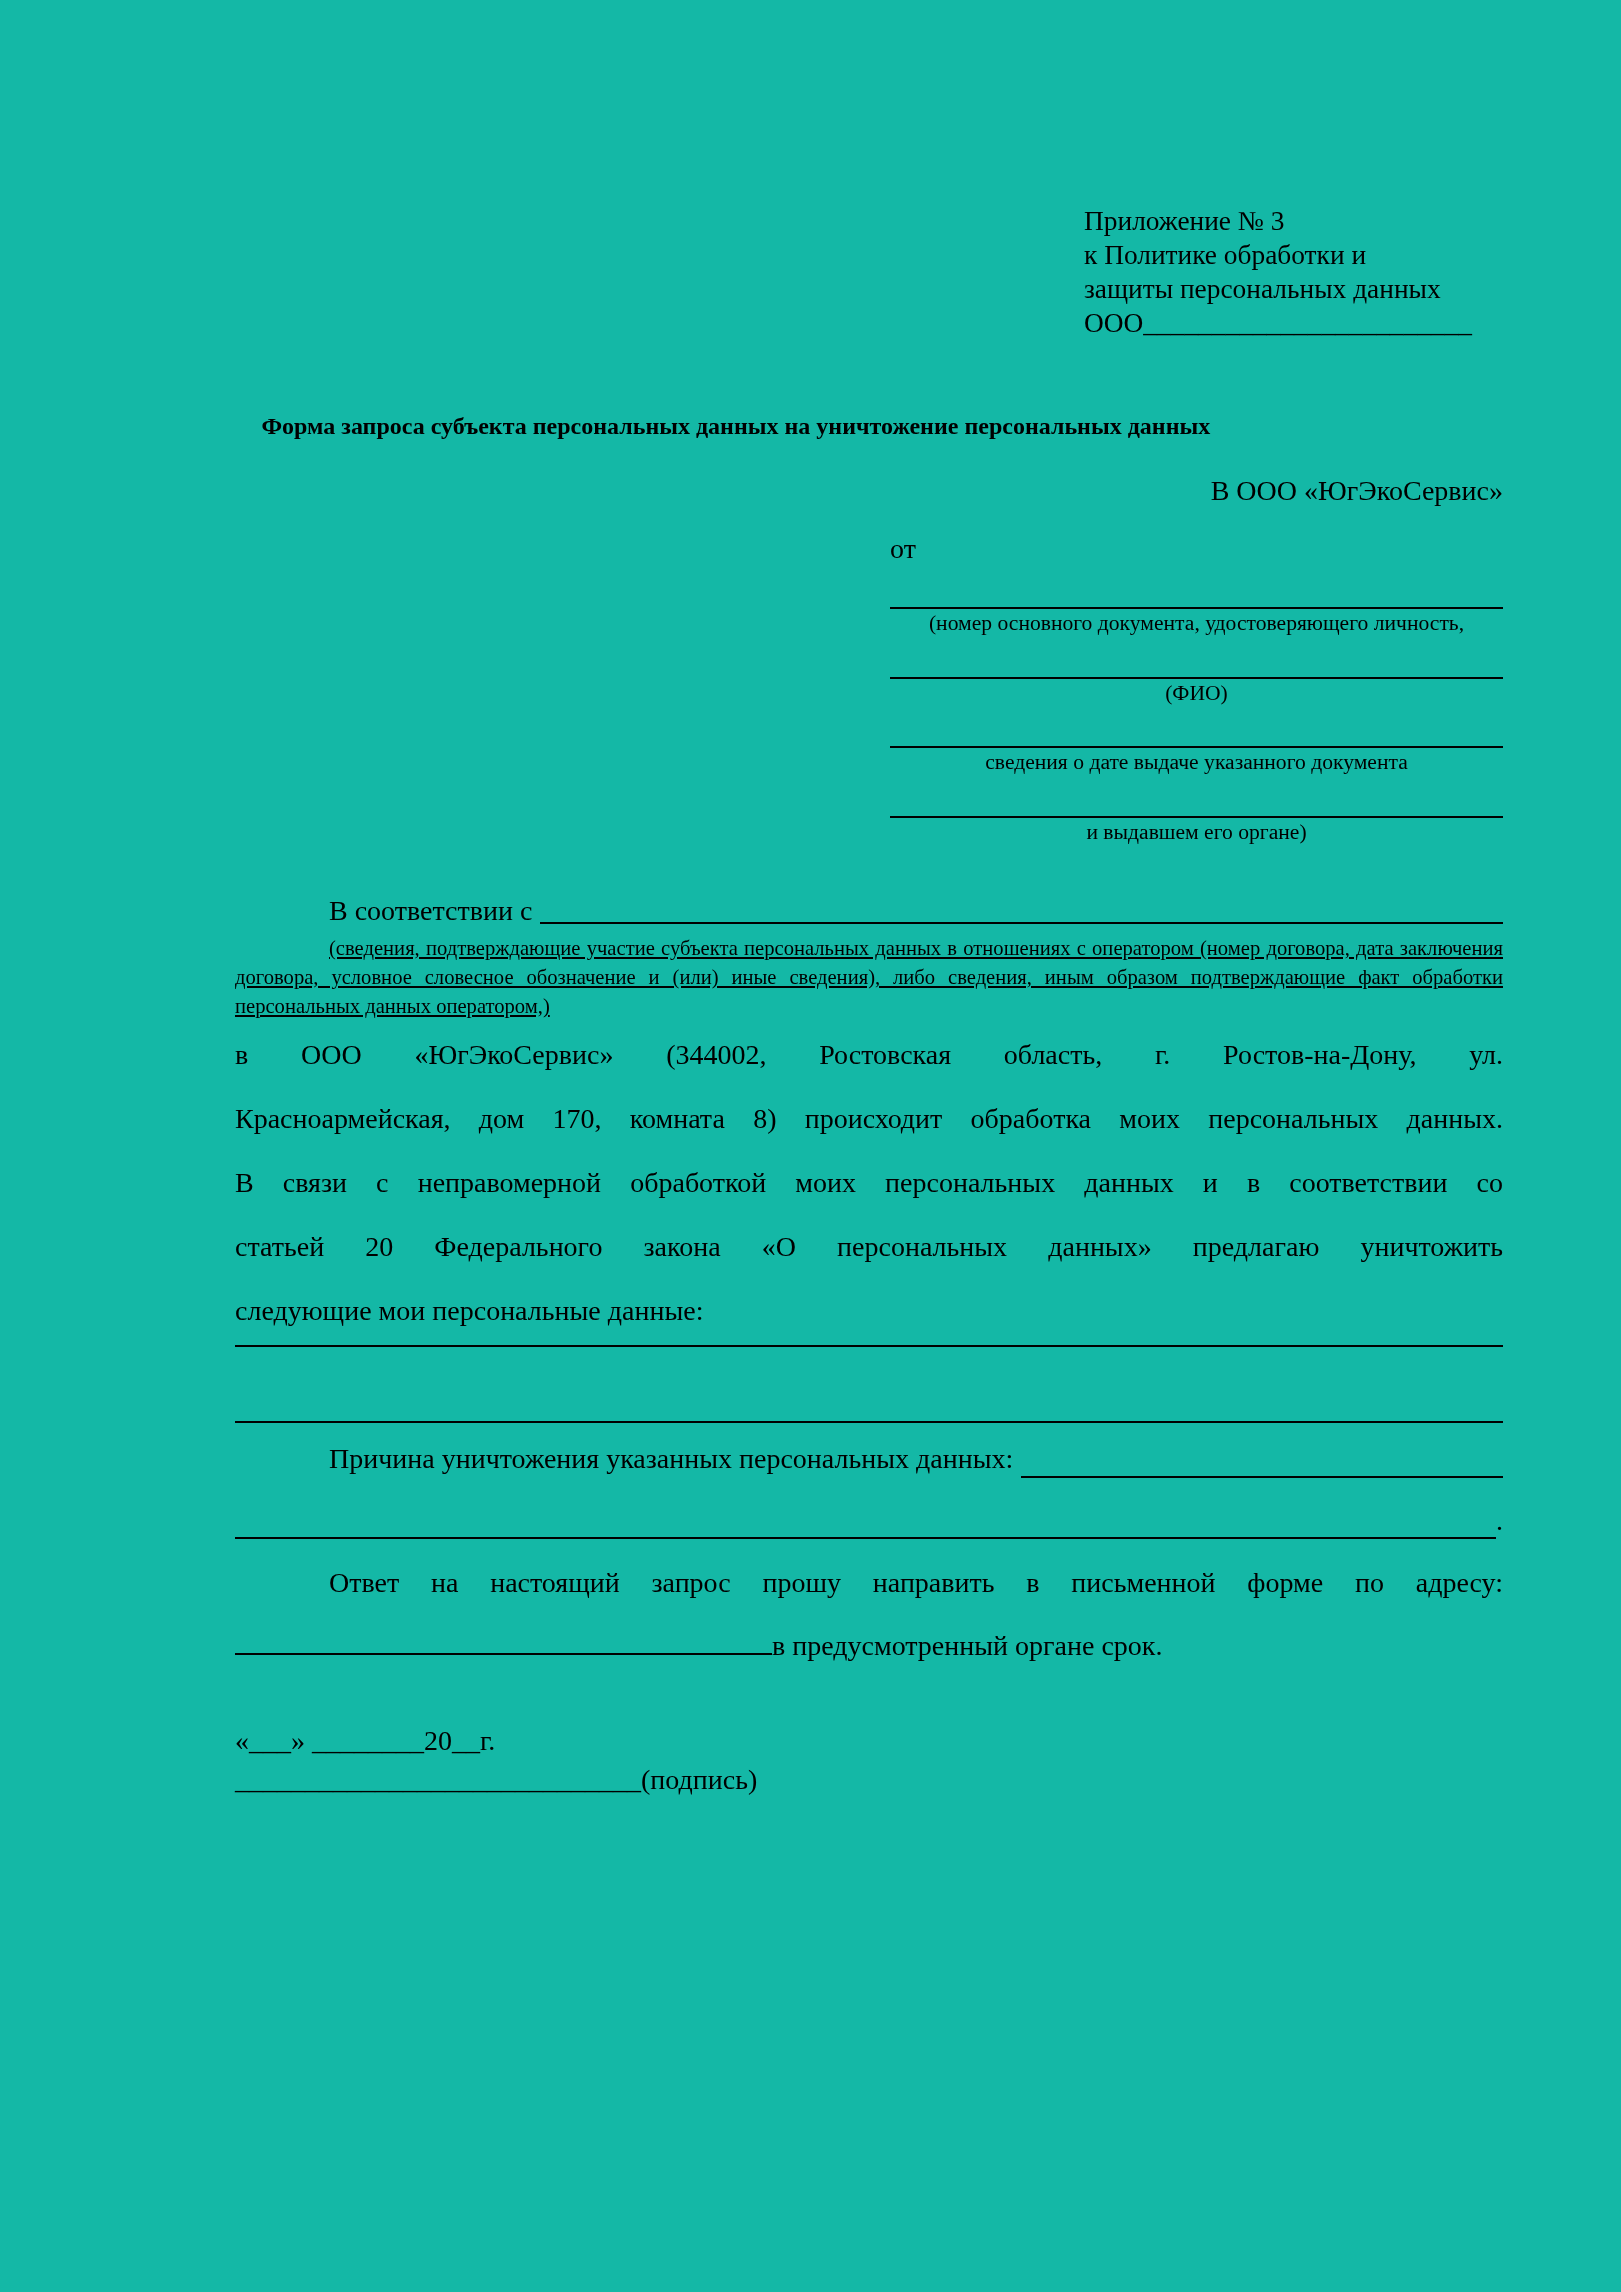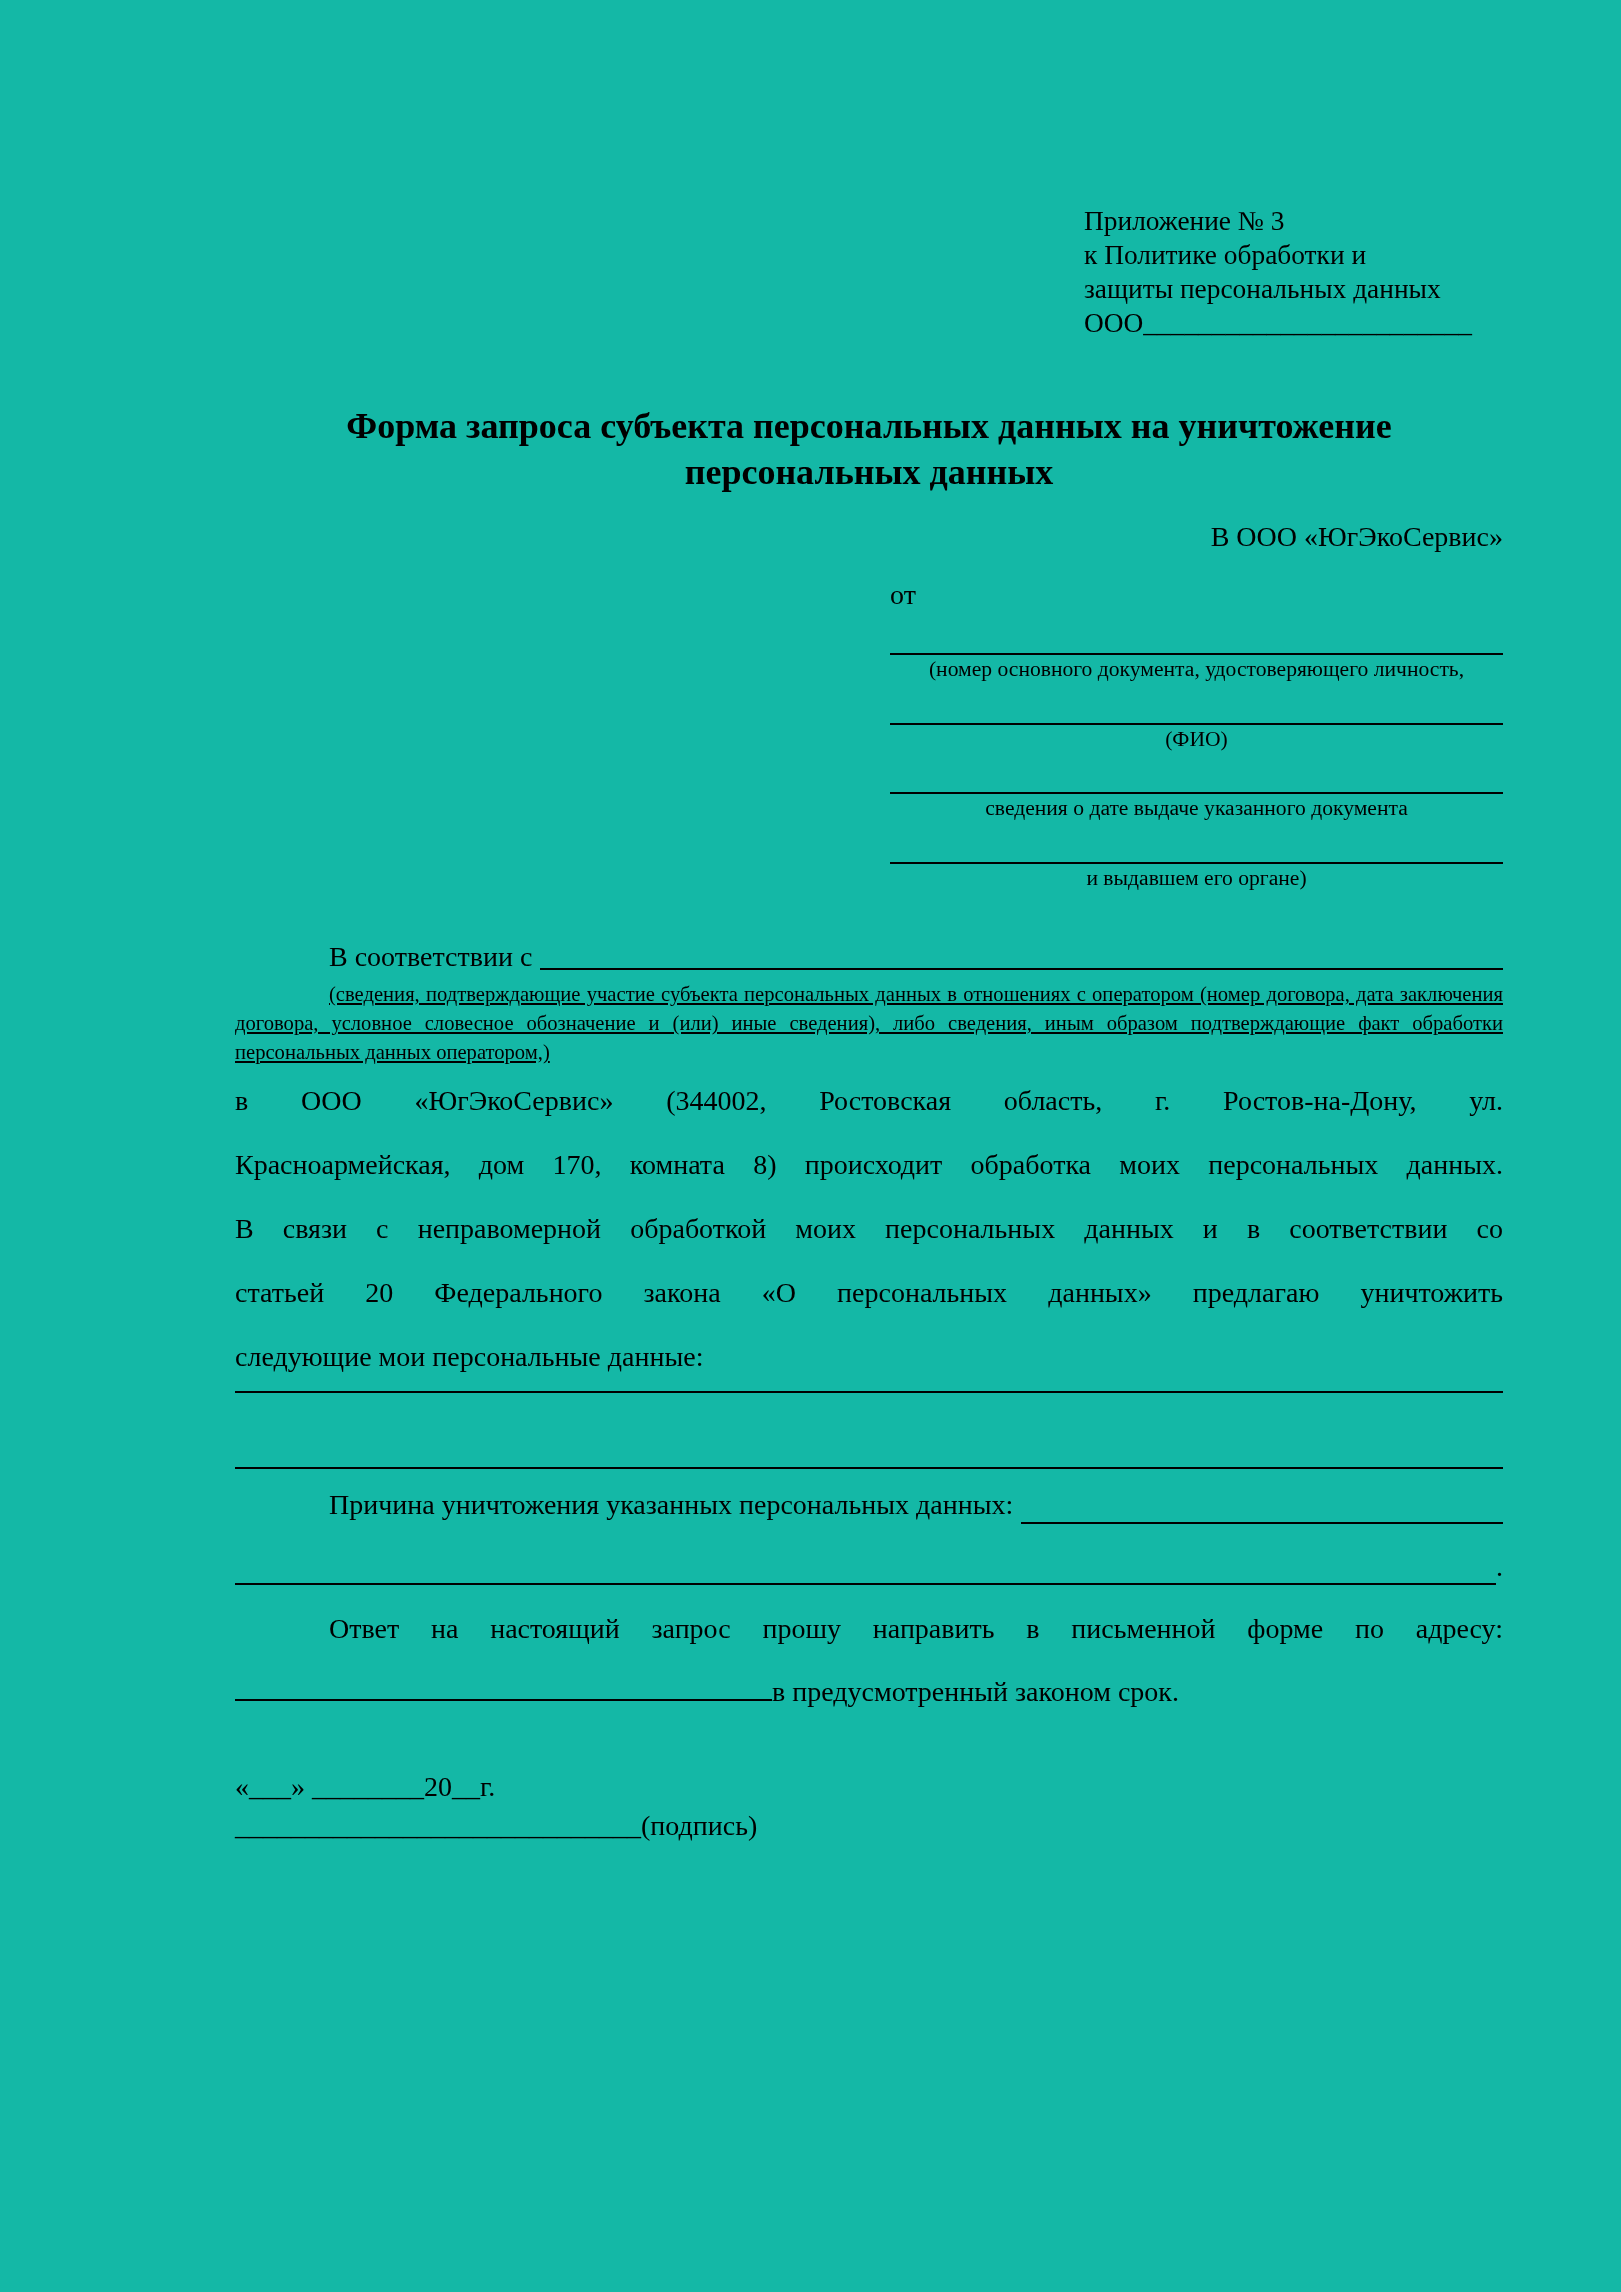--- a/index.html
+++ b/index.html
@@ -20,23 +20,23 @@
     margin-left: 849px;
     font-size: 27.4px;
     line-height: 34px;
     white-space: nowrap;
   }
 
   
   .doc-title {
     margin: 63px auto 0 auto;
     max-width: 1215px;
-    text-align: center;
+    text-align: left;
     font-weight: bold;
-    font-size: 36px;
+    font-size: 24px;
     line-height: 46px;
   }
 
   
   .addressee { margin: 23.5px 0 0 655px; }
   .addr-org { font-size: 28px; line-height: 35px; text-align: right; }
   .addr-from { font-size: 28px; line-height: 35px; margin-top: 23.5px; }
   .field .rule { height: 41px; border-bottom: 2.9px solid #000; }
   .field:first-of-type .rule { height: 29px; }
   .field .caption {
@@ -165,21 +165,21 @@
   </div>
 
   <div class="dot-row">
     <span class="fill-rule"></span>
     <span class="dot">.</span>
   </div>
 
   <div class="answer">Ответ на настоящий запрос прошу направить в письменной форме по адресу:</div>
 
   <div class="address-row">
-    <span class="ul"></span><span>в предусмотренный законом срок.</span>
+    <span class="ul"></span><span>в предусмотренный органе срок.</span>
   </div>
 
   <div class="sign-row">
     <span>«___» ________20__г.</span>
     <span><span>_____________________________</span><span>(подпись)</span></span>
   </div>
 
 </div>
 
 

